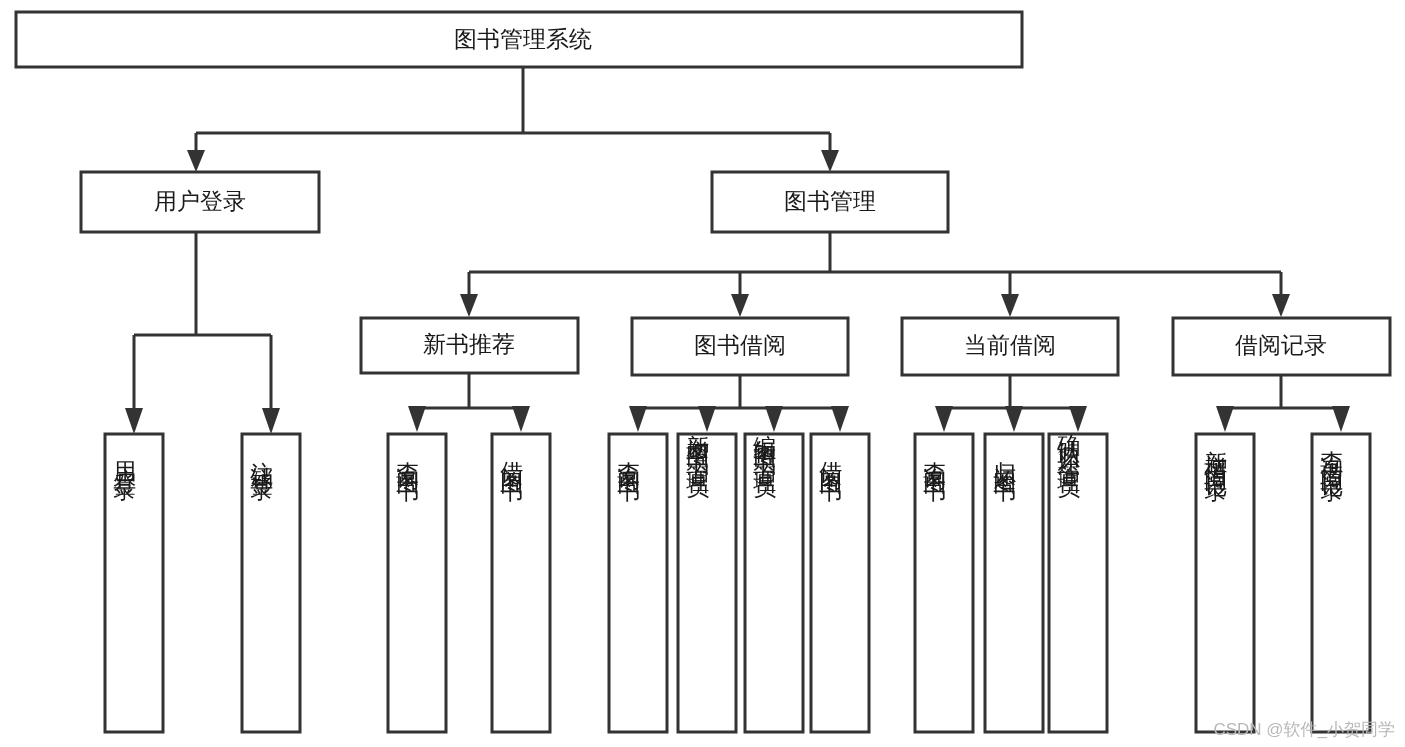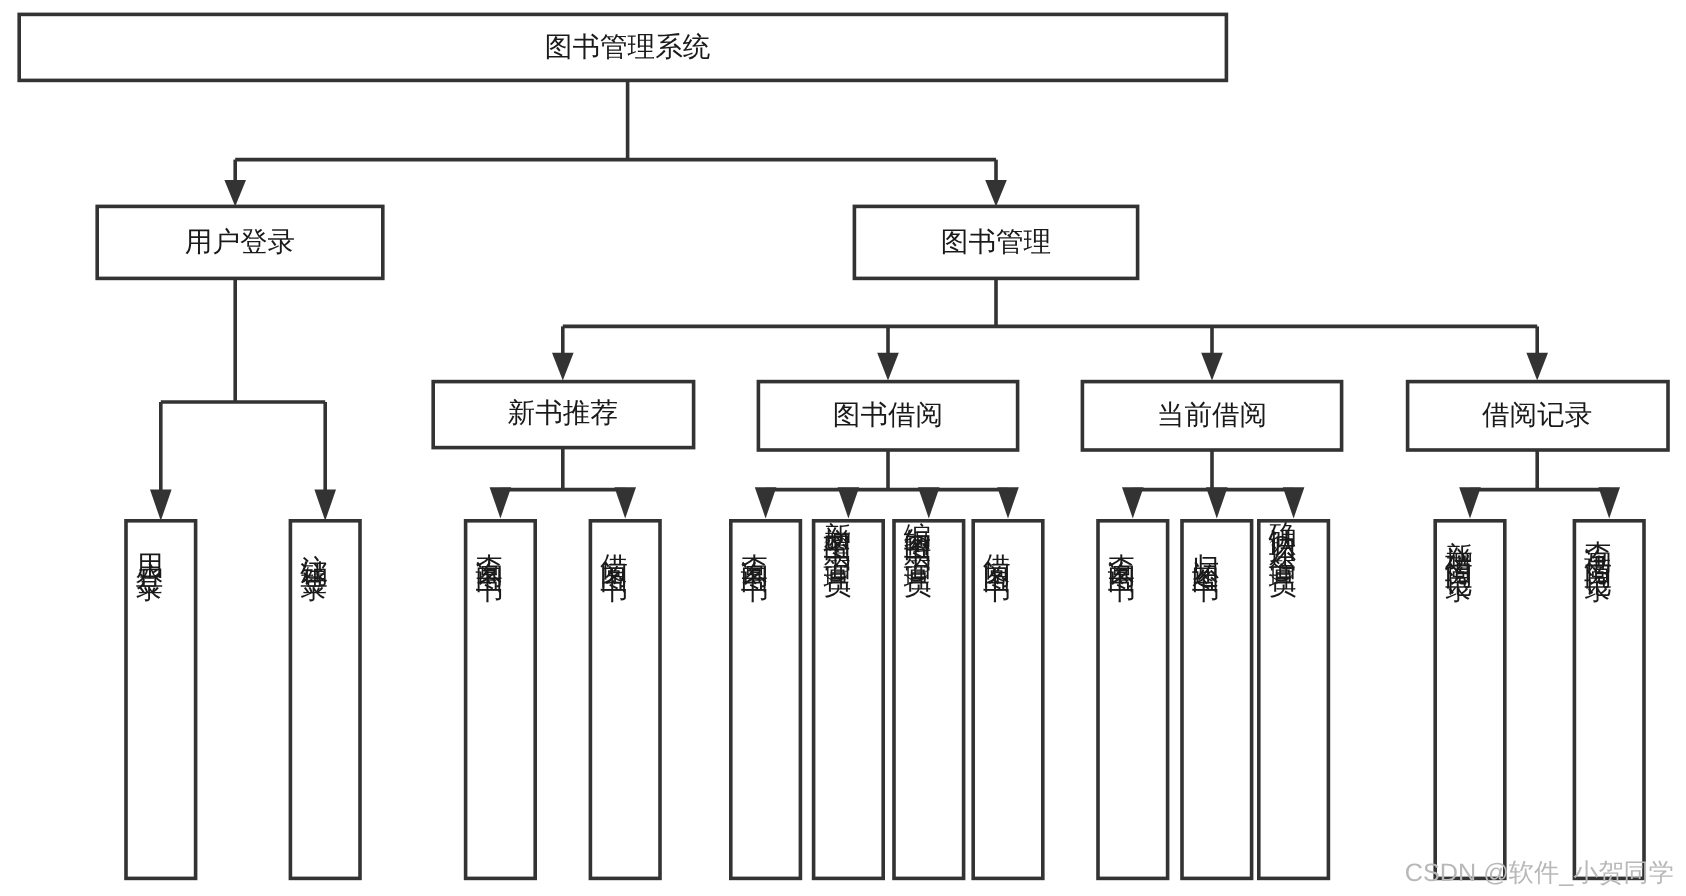--- a/index.html
+++ b/index.html
@@ -49,21 +49,21 @@
   }
   .arrow-head {
     fill: #333333;
     stroke: none;
   }
   .watermark {
     position: absolute;
     right: 10px;
     bottom: 6px;
     font-family: "Liberation Sans", "DejaVu Sans", sans-serif;
-    font-size: 21px;
+    font-size: 17px;
     color: #b8b8b8;
     white-space: nowrap;
     pointer-events: none;
   }
 </style>
 </head>
 <body>
 
 <svg id="diagram" viewBox="0 0 1405 747" xmlns="http://www.w3.org/2000/svg">
 

